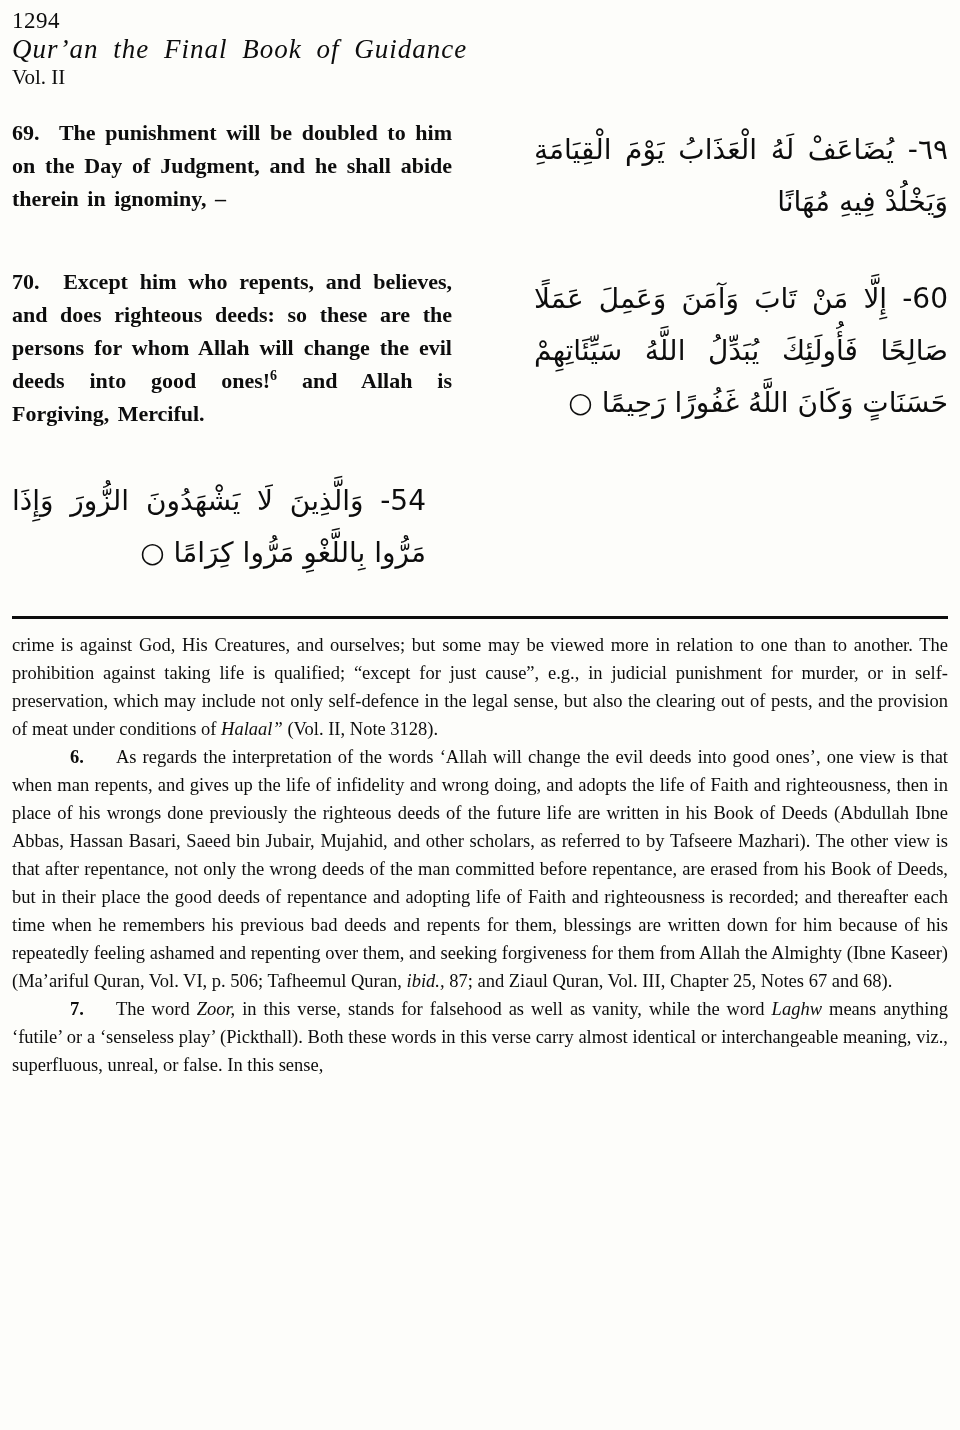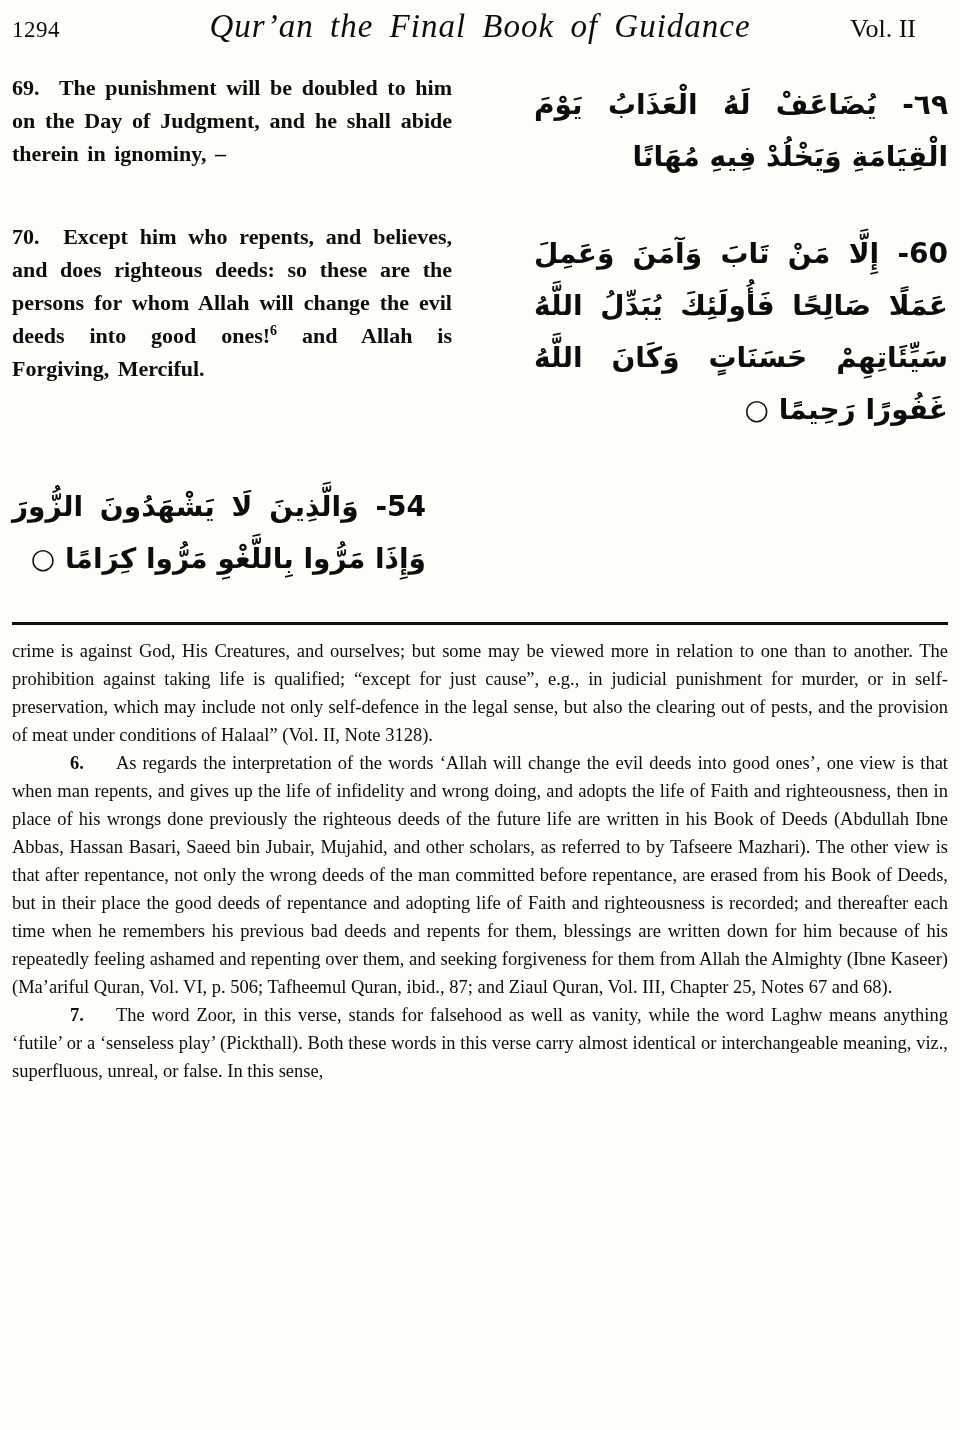--- a/index.html
+++ b/index.html
@@ -7,53 +7,53 @@
   body {
     width: 960px; height: 1430px;
     background: #fdfdfa;
     color: #0d0d0d;
     font-family: "Liberation Serif", serif;
     overflow: hidden;
   }
   .page { width: 960px; height: 1430px; padding: 8px 12px 0 12px; }
 
   
-  .header { display: flex; align-items: baseline; margin-bottom: 26px; }
+  .header { display: flex; align-items: baseline; margin-bottom: 26px; flex-direction: column; }
   .page-number { width: 130px; font-size: 23px; letter-spacing: 0.5px; }
-  .book-title { flex: 1; text-align: center; font-style: italic; font-size: 33px; letter-spacing: 1px; word-spacing: 7px; }
-  .volume { width: 130px; text-align: center; font-size: 26px; }
+  .book-title { flex: 1; text-align: center; font-style: italic; font-size: 27px; letter-spacing: 1px; word-spacing: 7px; }
+  .volume { width: 130px; text-align: left; font-size: 21px; }
 
   
   .verse-row { display: flex; justify-content: space-between; align-items: flex-start; margin-bottom: 37px; gap: 36px; }
   .verse-en {
     width: 440px;
     font-weight: 700;
     font-size: 22px;
     line-height: 33px;
     text-align: justify;
     word-spacing: 3px;
   }
   .verse-ar {
     width: 414px;
     direction: rtl;
     font-family: "DejaVu Sans", sans-serif;
-    font-weight: 700;
+    font-weight: 400;
     font-size: 28px;
     line-height: 52px;
     text-align: justify;
     padding-top: 8px;
   }
   .fn-ref { font-size: 14px; vertical-align: super; line-height: 0; font-weight: 700; }
 
   
   .rule { height: 3px; background: #0d0d0d; margin: 4px 0 12px 0; }
   .fn { font-size: 18.5px; line-height: 28px; text-align: justify; }
   .fn.indent { text-indent: 58px; }
   .fn-num { font-weight: 700; margin-right: 32px; }
-  .it { }
+  .it { font-style: italic; }
 </style>
 </head>
 <body>
 
 <div class="page">
 
   <header class="header">
     <div class="page-number">1294</div>
     <div class="book-title">Qur’an the Final Book of Guidance</div>
     <div class="volume">Vol. II</div>

